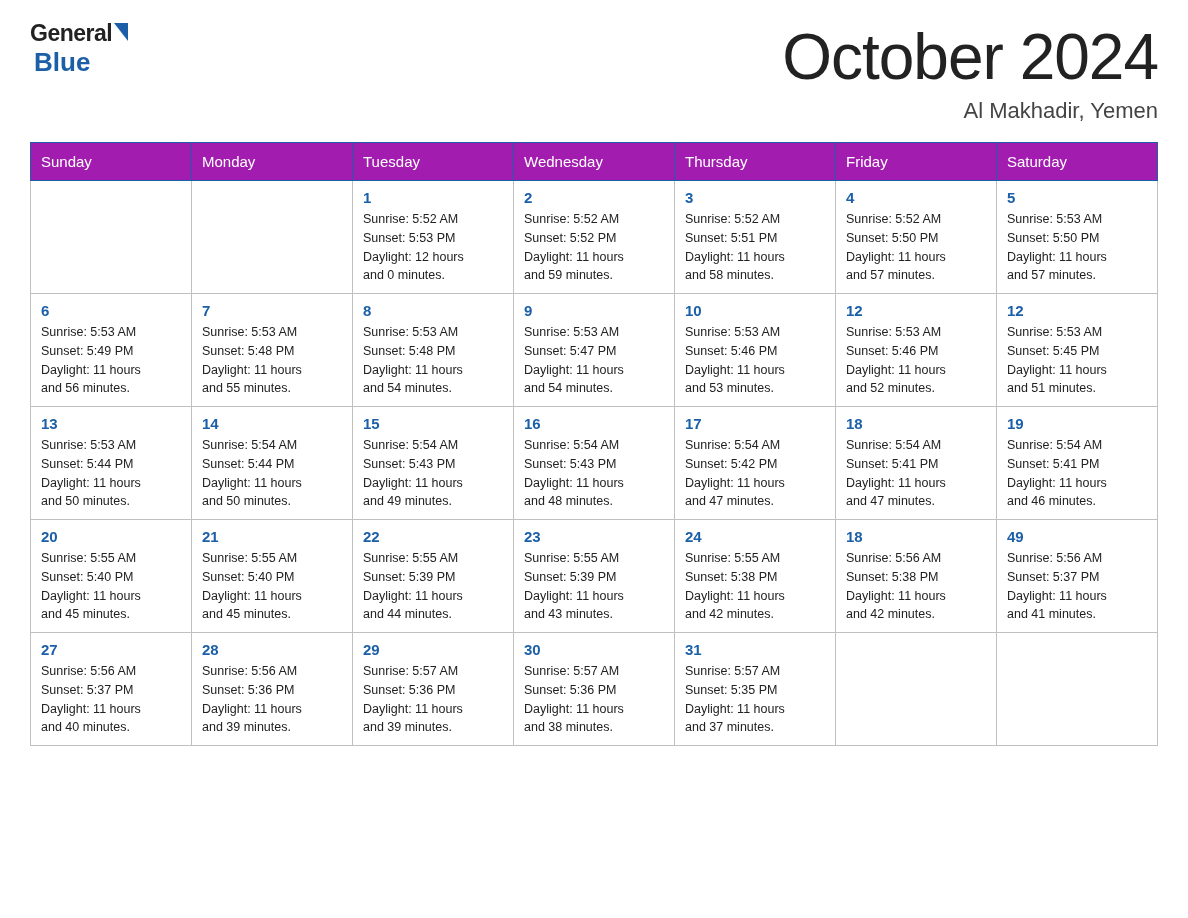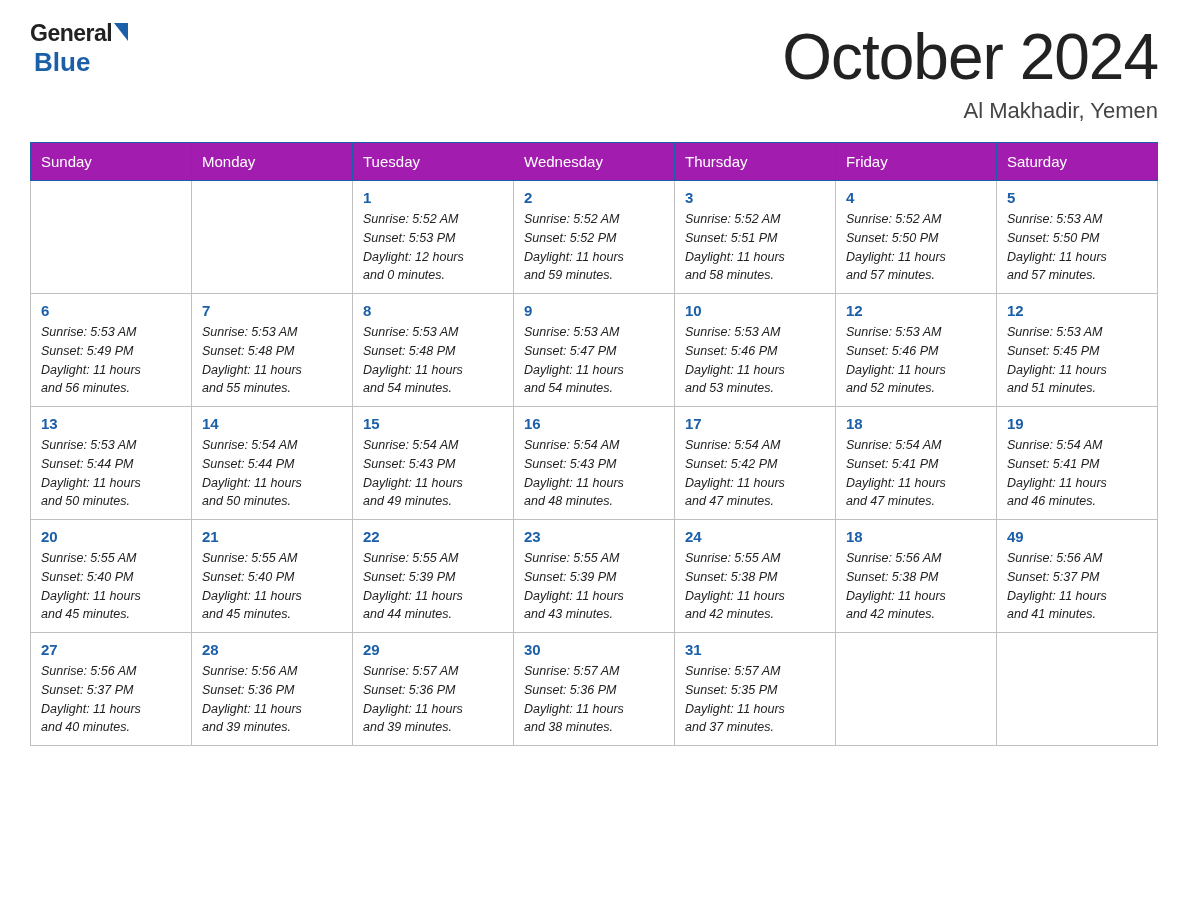--- a/index.html
+++ b/index.html
@@ -87,21 +87,20 @@
       font-size: 15px;
       font-weight: bold;
       color: #1a5fa8;
       display: block;
       margin-bottom: 4px;
     }
     .day-info {
       font-size: 12.5px;
       color: #222;
       line-height: 1.5;
-      font-style: italic;
     }
     tbody tr td:empty {
       background: #fff;
     }
     tbody tr {
       height: 110px;
     }
   </style>
 </head>
 <body>

